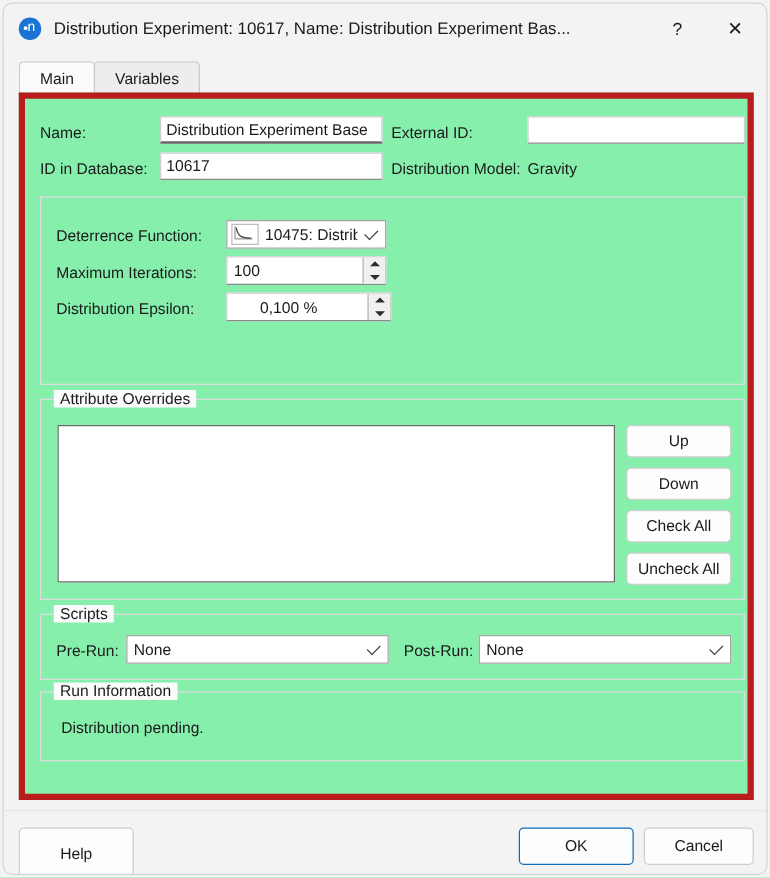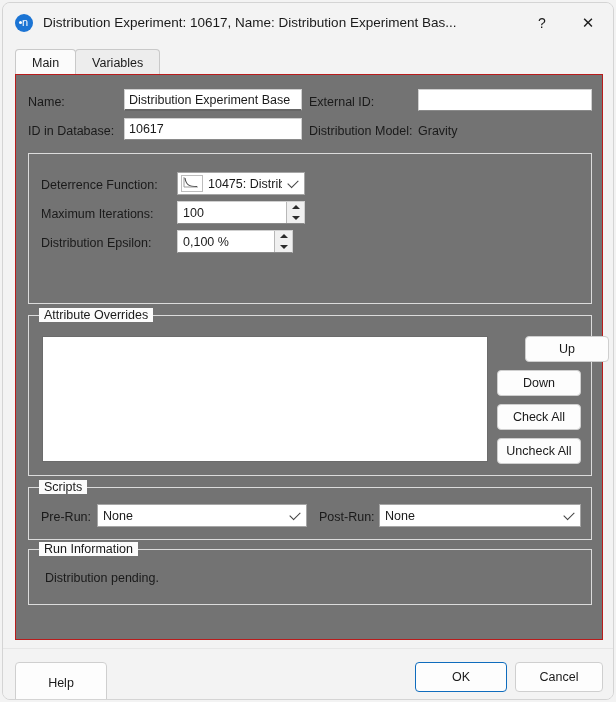--- a/index.html
+++ b/index.html
@@ -116,22 +116,22 @@
     border-color: #c9c9c9;
   }
   .tab + .tab { margin-left: -1px; }
 
   .tabpanel {
     position: absolute;
     left: 12px;
     top: 71px;
     width: 588px;
     height: 566px;
-    background: #737373;
-    border: 1px solid #b91c1c;
+    background: #86efac;
+    border: 5px solid #b91c1c;
     box-sizing: border-box;
   }
 
   
   .lbl {
     position: absolute;
     font-size: 12.5px;
     color: #1a1a1a;
     white-space: nowrap;
   }
@@ -374,39 +374,39 @@
           <div class="b">
               <div class="tri-up"></div>
             </div>
           <div class="b">
               <div class="tri-down"></div>
             </div>
         </div>
       </div>
 
       <div class="lbl" style="left:12px; top:82px;">Distribution Epsilon:</div>
-      <div class="spin" style="left:148px; top:76px; width:116px; height:23px;">
+      <div class="spin" style="left:148px; top:76px; width:132px; height:23px;padding-left:21px;">
         <div class="txt">0,100 %</div>
         <div class="btns">
           <div class="b">
               <div class="tri-up"></div>
             </div>
           <div class="b">
               <div class="tri-down"></div>
             </div>
         </div>
       </div>
     </div>
 
     <div class="group" style="left:12px; top:240px; width:564px; height:161px;">
       <div class="gtitle">Attribute Overrides</div>
 
       <div class="listbox" style="left:13px; top:20px; width:446px; height:126px;"></div>
 
-      <div class="btn" style="left:468px; top:20px; width:84px; height:26px;margin-left:28px;">
+      <div class="btn" style="left:468px; top:20px; width:84px; height:26px;">
         <span>Up</span>
       </div>
       <div class="btn" style="left:468px; top:54px; width:84px; height:26px;">
         <span>Down</span>
       </div>
       <div class="btn" style="left:468px; top:88px; width:84px; height:26px;">
         <span>Check All</span>
       </div>
       <div class="btn" style="left:468px; top:122px; width:84px; height:26px;">
         <span>Uncheck All</span>

